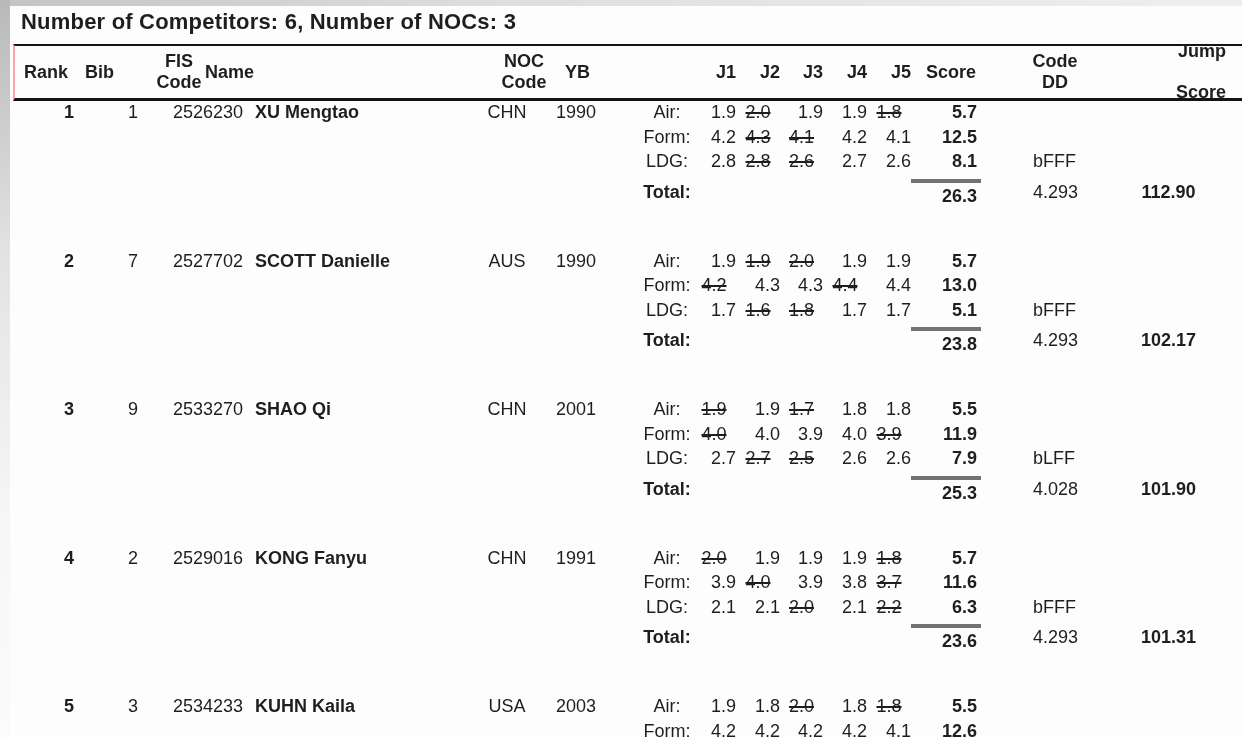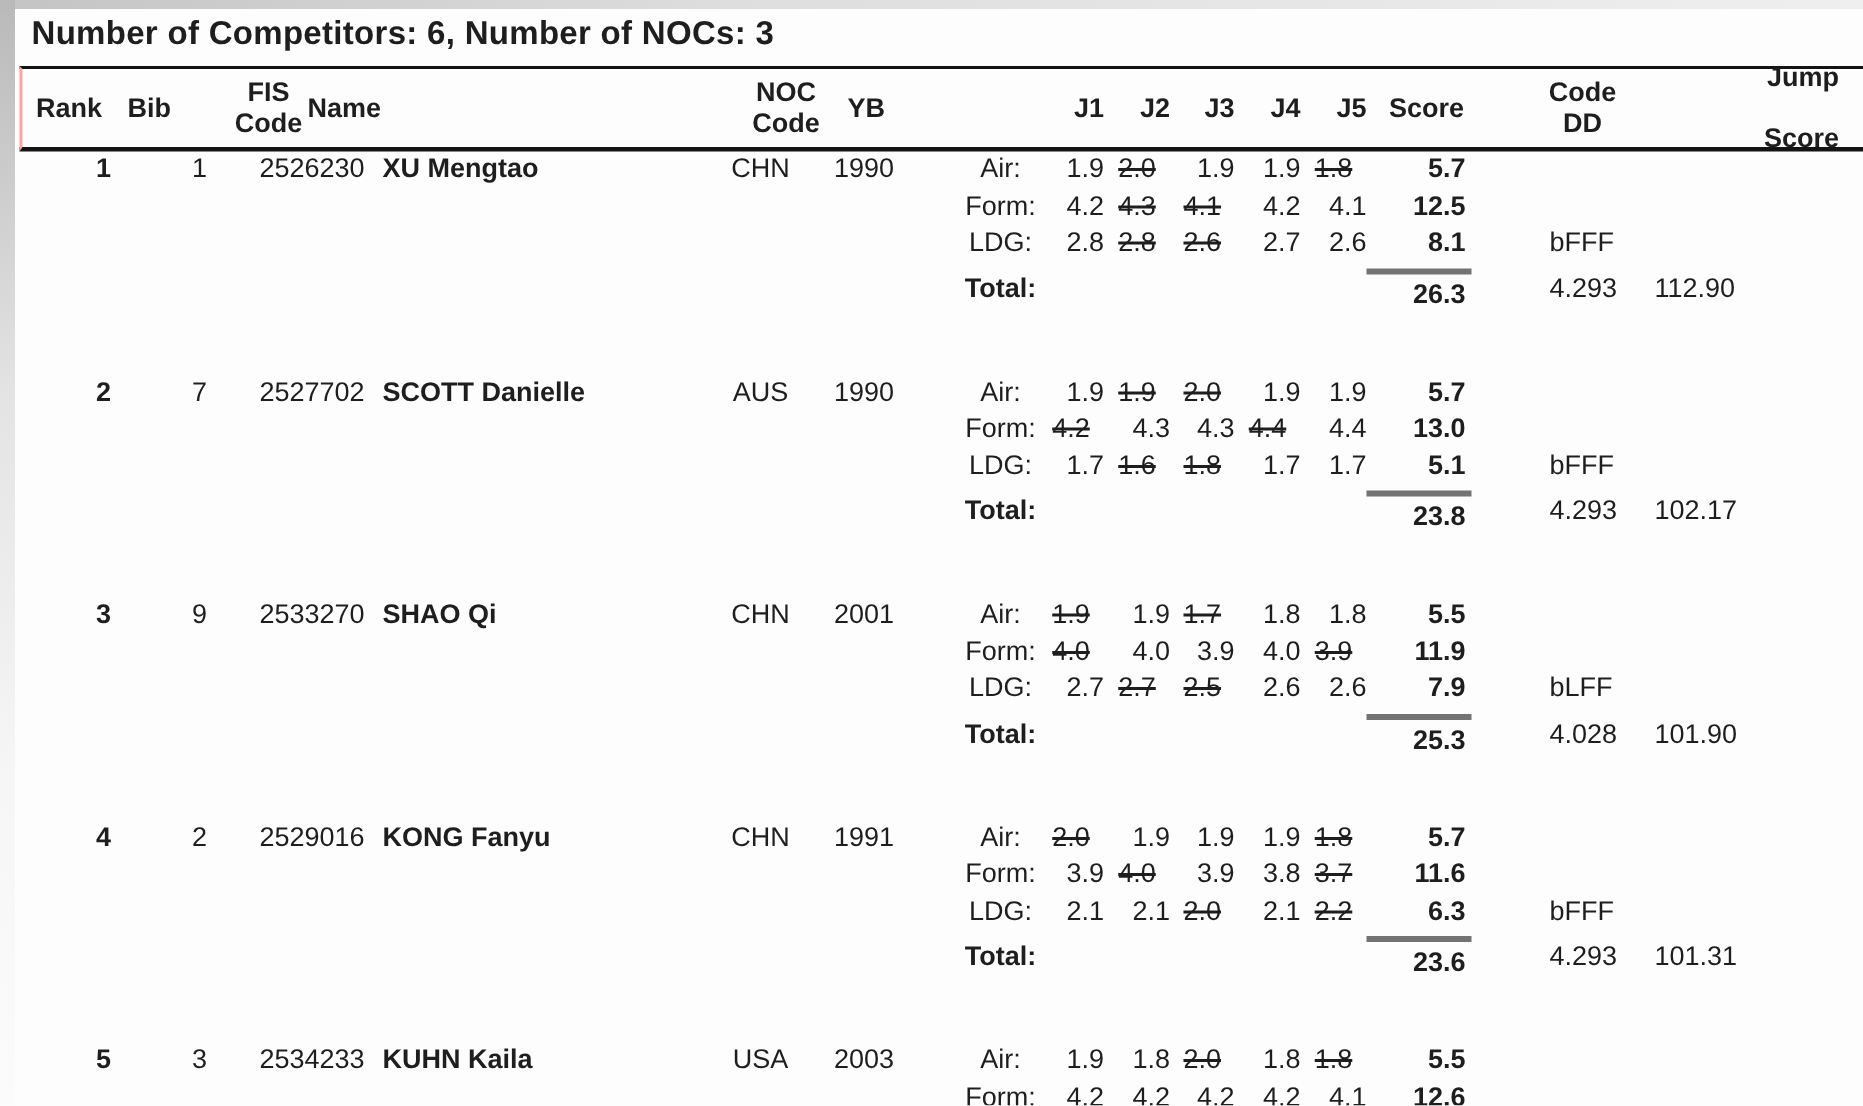--- a/index.html
+++ b/index.html
@@ -56,21 +56,21 @@
   .c-noc{grid-column:6;text-align:center;}
   .c-yb{grid-column:7;text-align:center;}
   .c-label{grid-column:8;padding-left:28px;text-align:center;}
   .c-j1{grid-column:9;text-align:right;}
   .c-j2{grid-column:10;text-align:right;}
   .c-j3{grid-column:11;text-align:right;}
   .c-j4{grid-column:12;text-align:right;}
   .c-j5{grid-column:13;text-align:right;}
   .c-score{grid-column:14;text-align:right;padding-right:4px;font-weight:bold;}
   .c-dd{grid-column:15;padding-left:52px;}
-  .c-jump{grid-column:16;text-align:left;padding-right:8px;font-weight:normal;}
+  .c-jump{grid-column:16;text-align:center;padding-right:8px;font-weight:bold;}
   .total-row{margin-top:5px;height:27px;line-height:27px;}
   .total-row .c-label{font-weight:bold;}
   .total-row .c-score{border-top:4px solid #737373;}
   .struck{text-decoration:line-through;text-decoration-thickness:1.8px;text-align:center;}
 </style>
 </head>
 <body>
 
 <div class="scan-edge-top"></div>
 <div class="scan-edge-left"></div>

